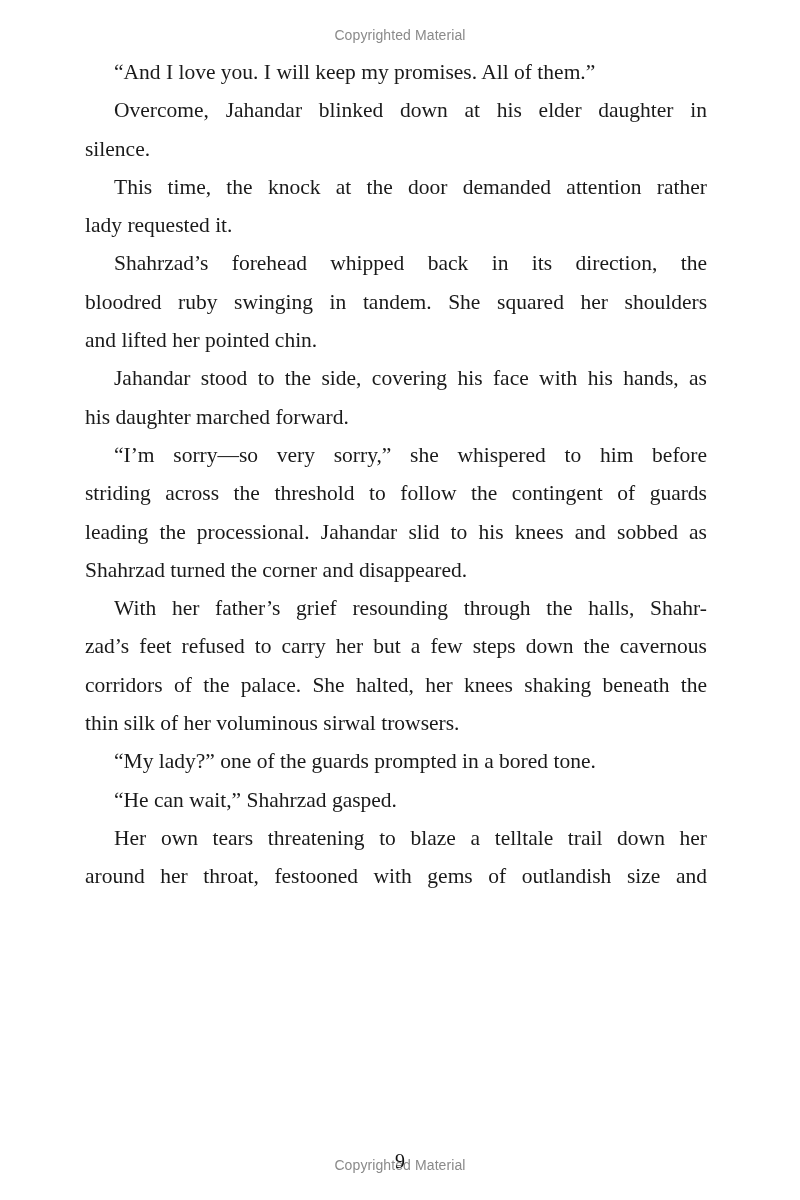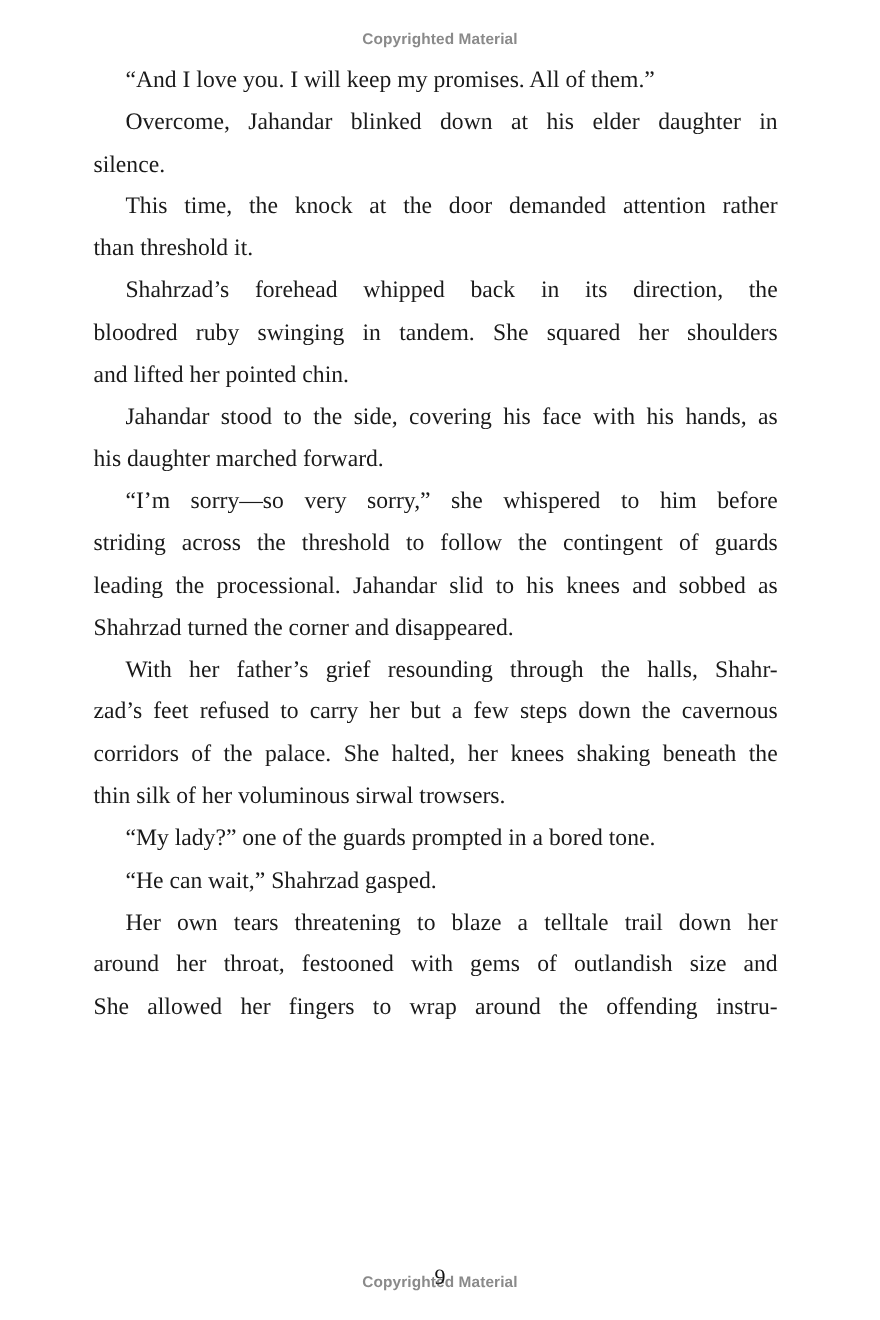--- a/index.html
+++ b/index.html
@@ -1,19 +1,19 @@
 <!DOCTYPE html>
 <html><head>
 <meta charset="utf-8">
 <style>
   html, body { margin: 0; padding: 0; background: #ffffff; }
   body { width: 800px; height: 1200px; position: relative; overflow: hidden; }
   .watermark {
     position: absolute; left: 0; width: 800px; text-align: center;
-    font-family: "Liberation Sans", sans-serif; font-weight: bold;
+    font-family: "Liberation Sans", sans-serif; font-weight: normal;
     font-size: 14px; color: #8a8a8a; letter-spacing: 0.1px;
   }
   .wm-top { top: 27px; }
   .wm-bottom { top: 1157px; }
   .page-num {
     position: absolute; left: 0; width: 800px; top: 1150px; text-align: center;
     font-family: "Liberation Serif", serif; font-size: 20px; color: #111;
   }
   .text-block { position: absolute; left: 85px; top: 57px; width: 622px; }
   .line {
@@ -28,35 +28,34 @@
 </head>
 <body>
 
 <div class="watermark wm-top">Copyrighted Material</div>
 
 <div class="text-block">
   <div class="line indent last">“And I love you. I will keep my promises. All of them.”</div>
   <div class="line indent">Overcome, Jahandar blinked down at his elder daughter in</div>
   <div class="line last">silence.</div>
   <div class="line indent">This time, the knock at the door demanded attention rather</div>
-  <div class="line last">than threshold it.</div>
+  <div class="line last">lady requested it.</div>
   <div class="line indent">Shahrzad’s forehead whipped back in its direction, the</div>
   <div class="line">bloodred ruby swinging in tandem. She squared her shoulders</div>
   <div class="line last">and lifted her pointed chin.</div>
   <div class="line indent">Jahandar stood to the side, covering his face with his hands, as</div>
   <div class="line last">his daughter marched forward.</div>
   <div class="line indent">“I’m sorry—so very sorry,” she whispered to him before</div>
   <div class="line">striding across the threshold to follow the contingent of guards</div>
   <div class="line">leading the processional. Jahandar slid to his knees and sobbed as</div>
   <div class="line last">Shahrzad turned the corner and disappeared.</div>
   <div class="line indent">With her father’s grief resounding through the halls, Shahr-</div>
   <div class="line">zad’s feet refused to carry her but a few steps down the cavernous</div>
   <div class="line">corridors of the palace. She halted, her knees shaking beneath the</div>
   <div class="line last"><span>thin silk of her voluminous </span><span class="it">sirwal</span><span> trowsers.</span></div>
   <div class="line indent last">“My lady?” one of the guards prompted in a bored tone.</div>
   <div class="line indent last">“He can wait,” Shahrzad gasped.</div>
   <div class="line indent">Her own tears threatening to blaze a telltale trail down her</div>
   <div class="line">around her throat, festooned with gems of outlandish size and</div>
-  <div class="line">She allowed her fingers to wrap around the offending instru-</div>
 </div>
 
 <div class="watermark wm-bottom">Copyrighted Material</div>
 <div class="page-num">9</div>
 
 </body></html>

